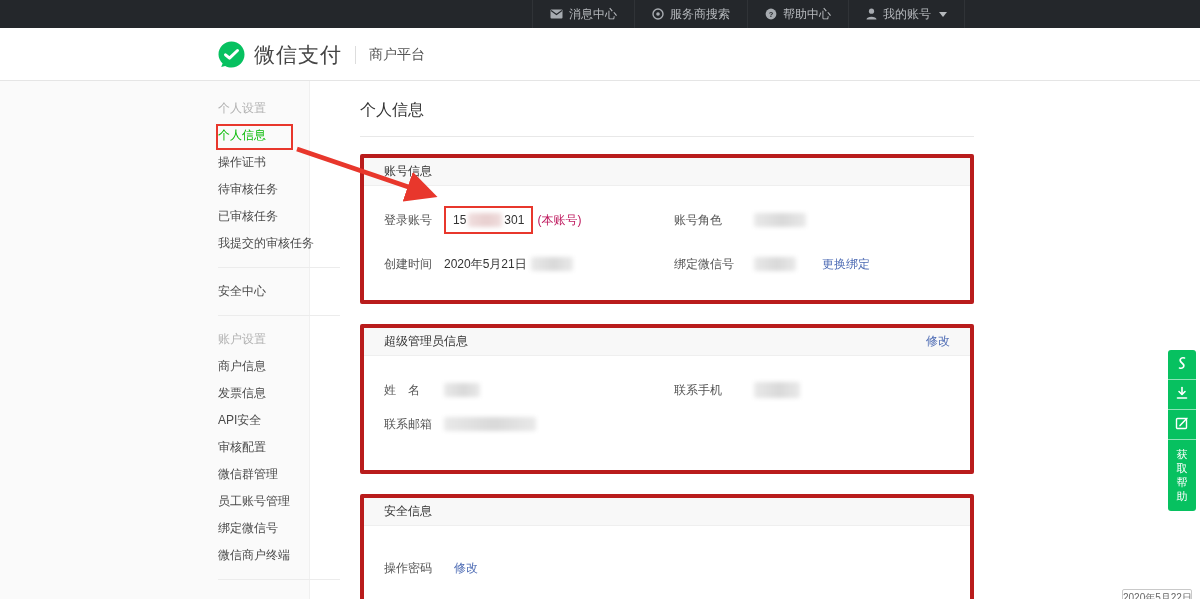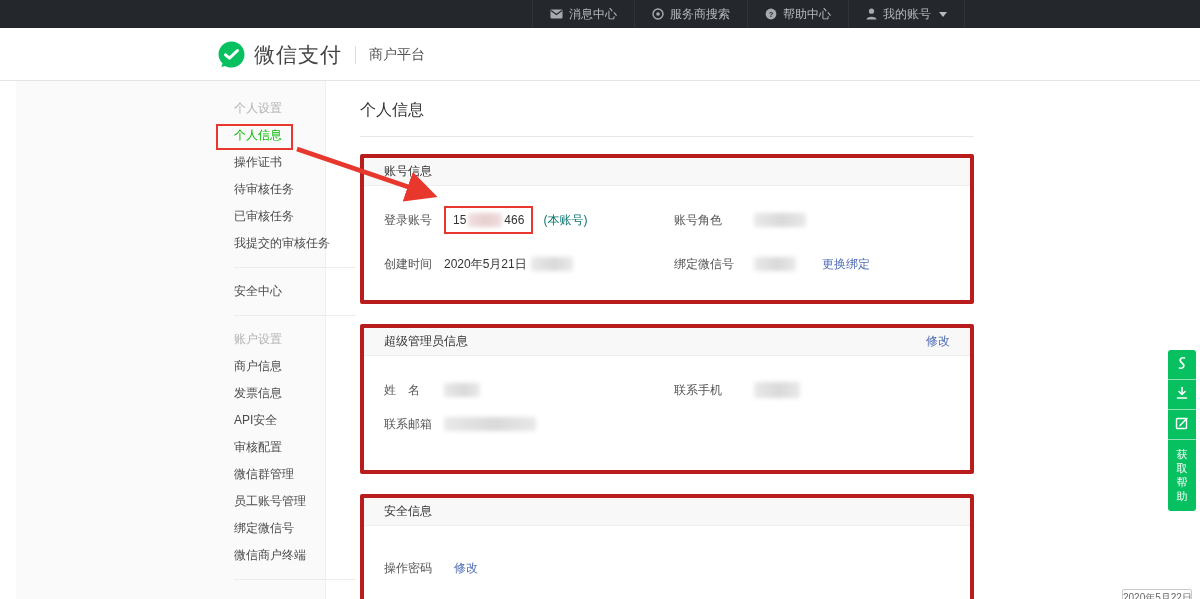--- a/index.html
+++ b/index.html
@@ -19,21 +19,21 @@
   .logo-circle { width:27px; height:27px; margin-right:9px; }
   .brand-name { font-size:21px; color:#454545; letter-spacing:1px; }
   .brand-sep { width:1px; height:18px; background:#ddd; margin:0 13px; }
   .brand-portal { font-size:14px; color:#555; }
   .nav { position:absolute; right:225px; top:0; height:53px; display:flex; }
   .nav-item { position:relative; height:53px; line-height:53px; font-size:14px; color:#333; margin-left:29px; cursor:pointer; }
   .nav-item.active { color:#09bb07; }
   .nav-item.active::after { content:""; position:absolute; left:50%; transform:translateX(-50%); bottom:6px; width:28px; height:3px; background:#07c160; border-radius:1px; }
 
   
-  .rail { position:absolute; left:16px; top:81px; width:310px; bottom:0; background:#fafafa; border-right:1px solid #f0f0f0; }
+  .rail { position:absolute; left:0; top:81px; width:310px; bottom:0; background:#fafafa; border-right:1px solid #f0f0f0; }
   .side-menu { margin-left:218px; width:122px; padding-top:14px; }
   .side-label { height:27px; line-height:27px; font-size:12px; color:#b2b2b2; }
   .side-item { height:27px; line-height:27px; font-size:12px; color:#4a4a4a; cursor:pointer; }
   .side-item.active { color:#09bb07; }
   .side-divider { border-top:1px solid #ececec; margin:10px 0; }
   .mt6 { margin-top:6px; }
 
   
   .main { position:absolute; left:360px; top:81px; width:614px; }
   .page-title { font-size:16px; font-weight:normal; color:#333; margin-top:19px; padding-bottom:15px; border-bottom:1px solid #e8e8e8; }
@@ -41,21 +41,21 @@
   .card-head { height:28px; line-height:27px; background:#f8f8f8; border-bottom:1px solid #efefef; padding:0 20px; font-size:12px; color:#333; display:flex; justify-content:space-between; }
   .card-body { padding:22px 20px 24px 20px; }
   .frow { display:flex; align-items:center; height:24px; margin-bottom:10px; font-size:12px; }
   .frow:last-child { margin-bottom:0; }
   .fcol1 { display:flex; align-items:center; width:290px; }
   .fcol2 { display:flex; align-items:center; }
   .flabel { width:60px; color:#555; flex-shrink:0; }
   .flabel2 { width:80px; color:#555; flex-shrink:0; }
   .fvalue { color:#333; }
   .link { color:#4d6bb4; cursor:pointer; font-size:12px; text-decoration:none; }
-  .green-note { color:#0f766e; margin-left:6px; }
+  .green-note { color:#be185d; }
 
   .blur { display:inline-block; height:14px; border-radius:2px; vertical-align:middle;
           background:linear-gradient(90deg,#e9e9e9,#d9d9d9 55%,#e9e9e9); filter:blur(2px); }
   .blur.pink { background:linear-gradient(90deg,#f0dede,#e8cfcf 55%,#f0dede); }
 
   .redbox-inline { display:inline-flex; align-items:center; border:2px solid #e8372c; padding:5px 7px; margin-right:4px; }
 
   
   .anno-box1 { position:absolute; left:216px; top:124px; width:77px; height:26px; border:2px solid #e8372c; pointer-events:none; }
   .anno-arrow { position:absolute; left:288px; top:138px; pointer-events:none; }
@@ -157,21 +157,21 @@
     <div class="card-head">
       <span>账号信息</span>
     </div>
     <div class="card-body">
       <div class="frow">
         <div class="fcol1">
           <span class="flabel">登录账号</span>
           <span class="redbox-inline">
             <span class="fvalue">15</span>
             <span class="blur pink" style="width:34px; margin:0 2px;"></span>
-            <span class="fvalue">466</span>
+            <span class="fvalue">301</span>
           </span>
           <span class="green-note">(本账号)</span>
         </div>
         <div class="fcol2">
           <span class="flabel2">账号角色</span>
           <span class="blur" style="width:52px;"></span>
         </div>
       </div>
       <div class="frow" style="margin-top:20px;">
         <div class="fcol1">

